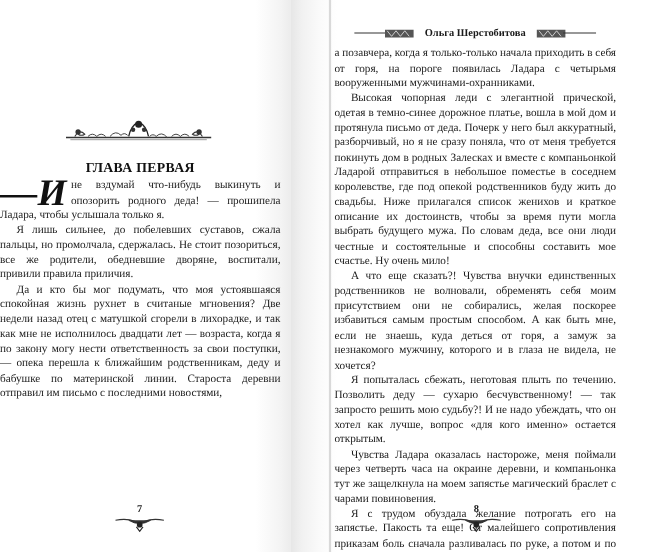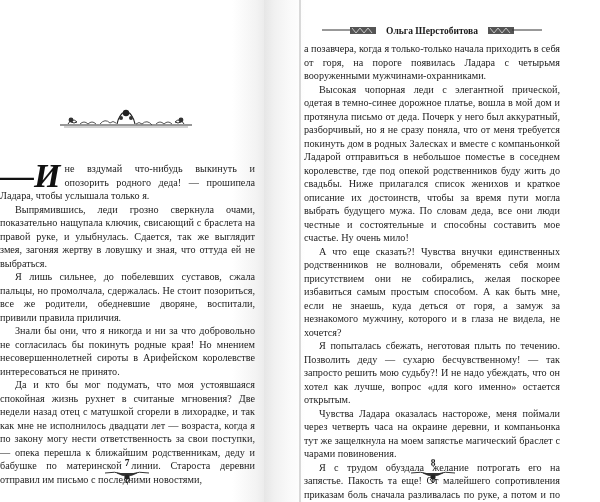--- a/index.html
+++ b/index.html
@@ -49,28 +49,27 @@
       <path d="M59 19 q2 -10 9 -13 q7 3 9 13" fill="none" stroke="#222" stroke-width="1.2"></path>
       <circle cx="68" cy="8" r="3.2" fill="#222"></circle>
       <circle cx="63" cy="13" r="2" fill="#333"></circle>
       <circle cx="73" cy="13" r="2" fill="#333"></circle>
       <path d="M78 19 q3 -3 6 0 q5 -5 10 1" fill="none" stroke="#444" stroke-width="0.9"></path>
       <path d="M98 19 q4 -4 8 0 q4 -4 8 0" fill="none" stroke="#444" stroke-width="0.9"></path>
       <path d="M126 19 q-4 -7 -9 -2 q3 2 6 0" fill="none" stroke="#333" stroke-width="1"></path>
       <circle cx="123" cy="15" r="2.4" fill="#333"></circle>
     </svg>
 
+    <div class="chapter-title">ГЛАВА ПЕРВАЯ</div>
 
     <div class="text">
       <p class="noindent dropcap-wrap">
         <span class="dropcap">—И</span><span>не вздумай что-нибудь выкинуть и опозорить родного деда! — прошипела Ладара, чтобы услышала только я.</span>
       </p>
-      <p>Выпрямившись, леди грозно сверкнула очами, показательно нащупала ключик, свисающий с браслета на правой руке, и улыбнулась. Сдается, так же выглядит змея, загоняя жертву в ловушку и зная, что оттуда ей не выбраться.</p>
       <p>Я лишь сильнее, до побелевших суставов, сжала пальцы, но промолчала, сдержалась. Не стоит позориться, все же родители, обедневшие дворяне, воспитали, привили правила приличия.</p>
-      <p>Знали бы они, что я никогда и ни за что добровольно не согласилась бы покинуть родные края! Но мнением несовершеннолетней сироты в Арифейском королевстве интересоваться не принято.</p>
       <p>Да и кто бы мог подумать, что моя устоявшаяся спокойная жизнь рухнет в считаные мгновения? Две недели назад отец с матушкой сгорели в лихорадке, и так как мне не исполнилось двадцати лет — возраста, когда я по закону могу нести ответственность за свои поступки, — опека перешла к ближайшим родственникам, деду и бабушке по материнской линии. Староста деревни отправил им письмо с последними новостями,</p>
     </div>
 
     <div class="folio">7</div>
     <svg class="folio-orn" viewBox="0 0 48 14">
       <path d="M2 3 q10 -2 18 1 M46 3 q-10 -2 -18 1" fill="none" stroke="#333" stroke-width="1"></path>
       <path d="M14 3 q10 6 20 0" fill="#333" stroke="#222" stroke-width="0.8"></path>
       <circle cx="24" cy="7" r="2.6" fill="#222"></circle>
       <path d="M21 9 l3 4 l3 -4" fill="none" stroke="#222" stroke-width="1"></path>
     </svg>

